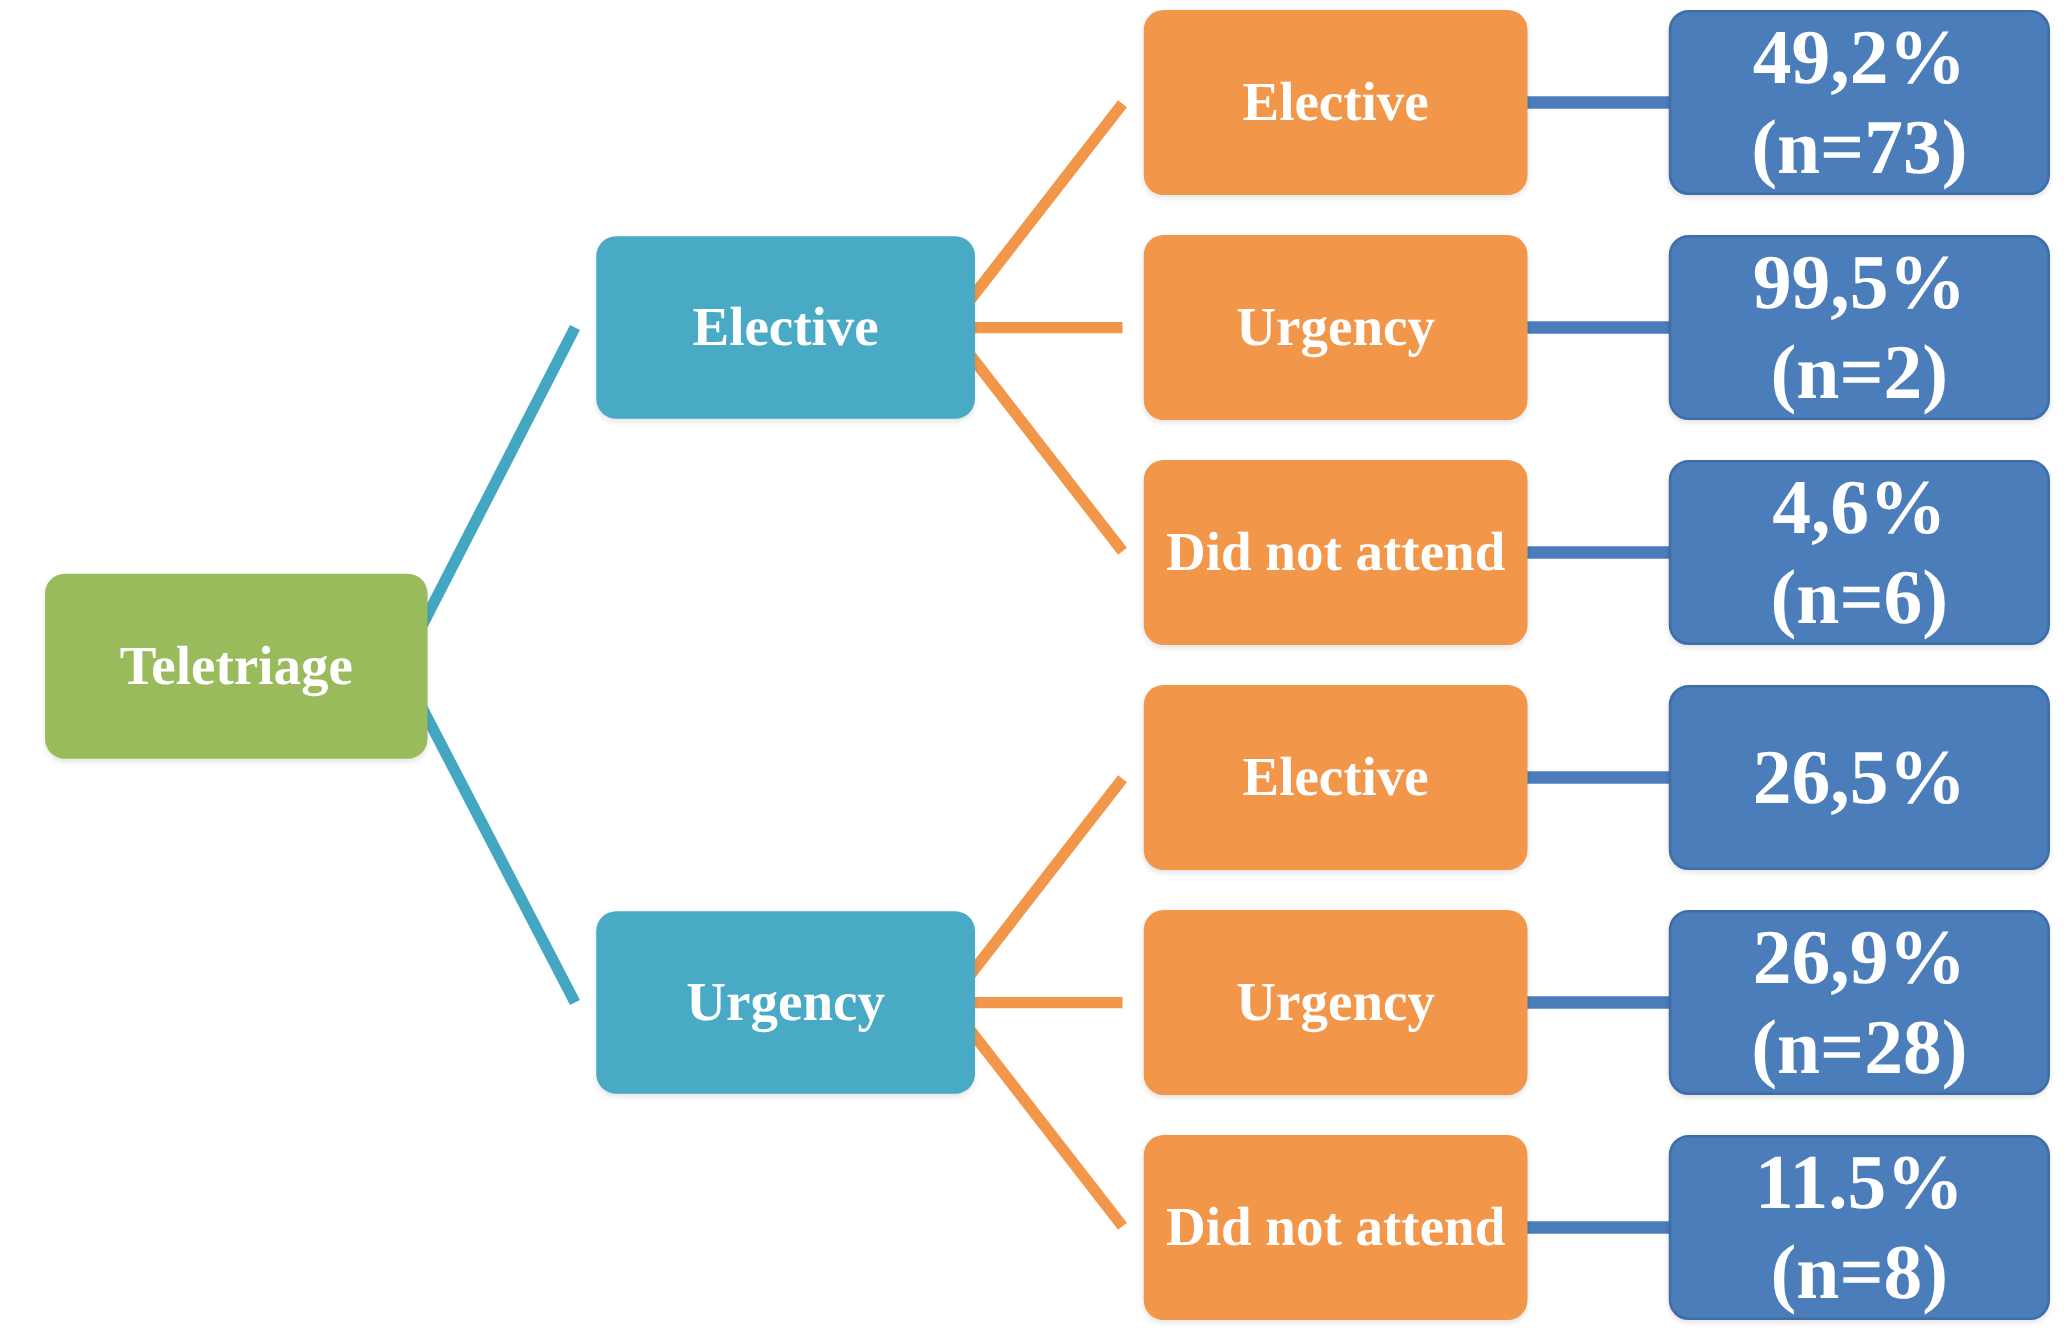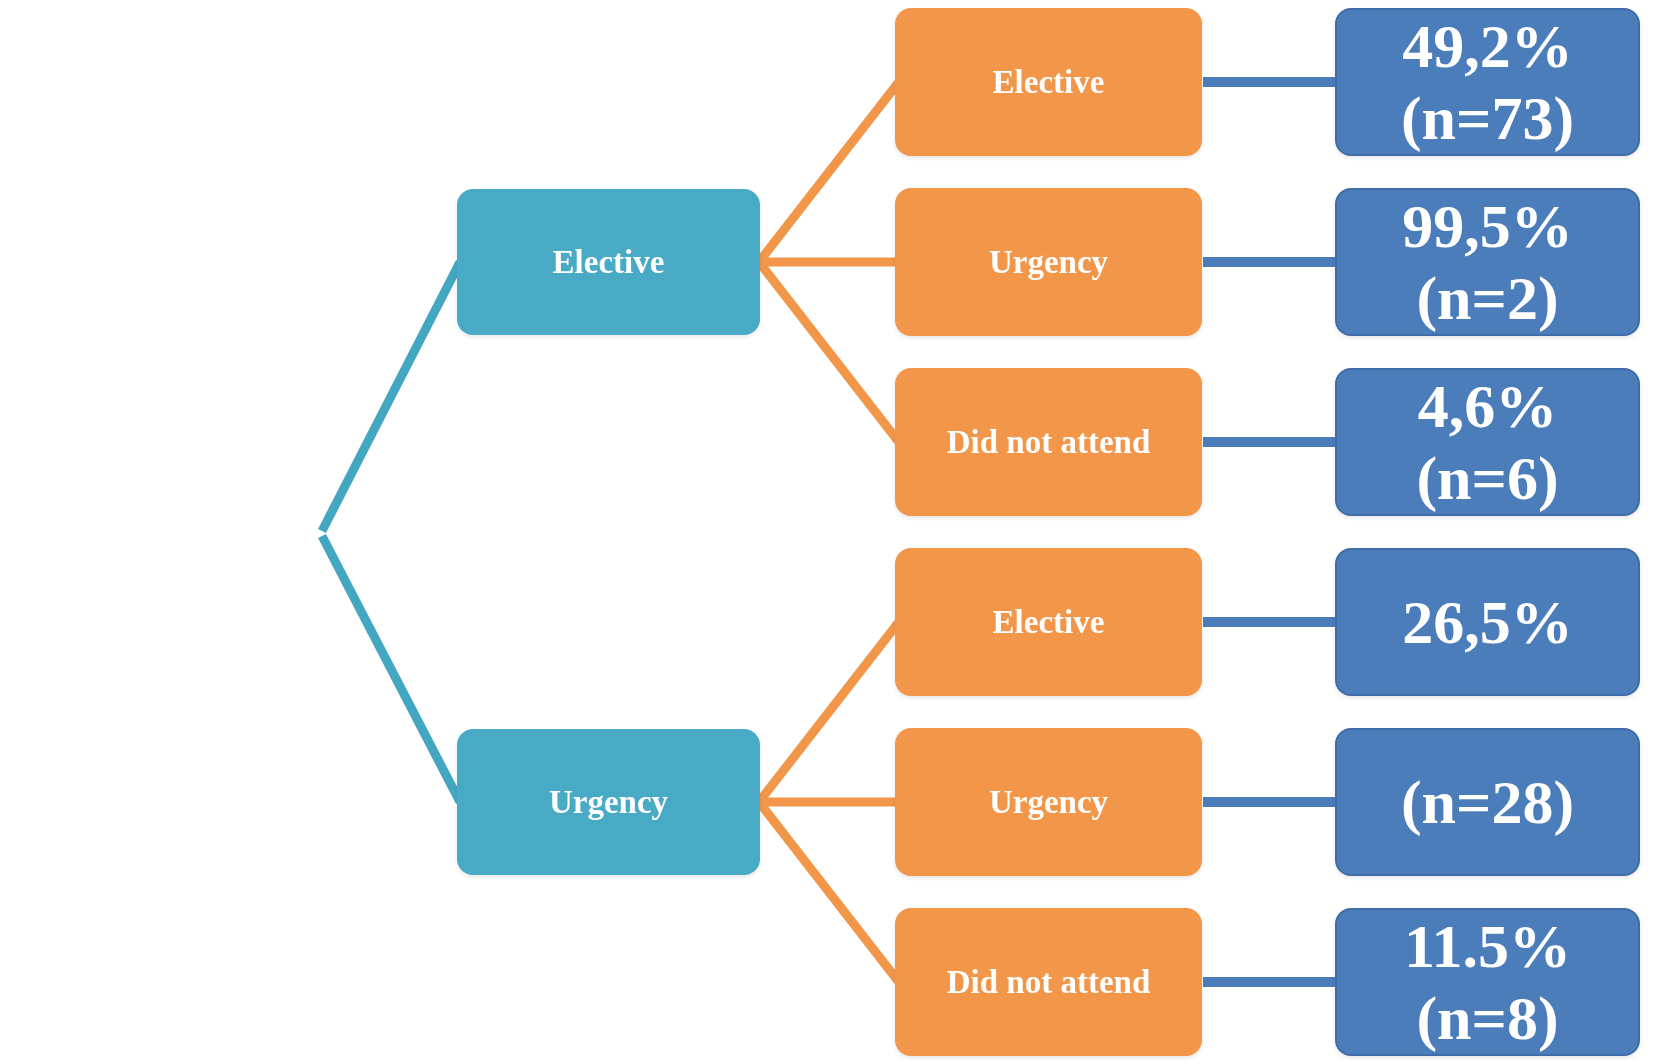--- a/index.html
+++ b/index.html
@@ -32,21 +32,21 @@
     align-items: center;
     justify-content: center;
     text-align: center;
     color: #ffffff;
     font-weight: bold;
     border-radius: 16px;
     box-sizing: border-box;
     box-shadow: 0 2px 4px rgba(0,0,0,0.10);
     padding: 0 16px;
   }
-  .node.label { font-size: 33px; line-height: 1.22; }
+  .node.label { font-size: 44px; line-height: 1.22; margin-left: 20px; }
   .node.root   { background: var(--c-root, #99bb5c);  left: 16px;  top: 459px; width: 306px; height: 148px; }
   .node.branch { background: var(--c-branch, #48aac4); left: 457px; top: 0;     width: 303px; height: 146px; }
   .node.branch.b0 { top: 189px; }
   .node.branch.b1 { top: 729px; }
   .node.leaf   { background: var(--c-leaf, #f2964a);  left: 895px; width: 307px; height: 148px; }
   .node.stat   {
     background: var(--c-stat, #4a7dba);
     border: 2px solid var(--c-statBorder, #3e6da8);
     left: 1335px; width: 305px; height: 148px;
     font-size: 62px; line-height: 72px;
@@ -79,20 +79,21 @@
     <line class="line-leaf" x1="759" y1="802" x2="898" y2="981"></line>
 
     <line class="line-stat" x1="1203" y1="82" x2="1337" y2="82"></line>
     <line class="line-stat" x1="1203" y1="262" x2="1337" y2="262"></line>
     <line class="line-stat" x1="1203" y1="442" x2="1337" y2="442"></line>
     <line class="line-stat" x1="1203" y1="622" x2="1337" y2="622"></line>
     <line class="line-stat" x1="1203" y1="802" x2="1337" y2="802"></line>
     <line class="line-stat" x1="1203" y1="982" x2="1337" y2="982"></line>
   </svg>
 
+  <div class="node label root">Teletriage</div>
 
   <div class="node label branch b0">Elective</div>
   <div class="node label branch b1">Urgency</div>
 
   <div class="node label leaf row0">Elective</div>
   <div class="node label leaf row1">Urgency</div>
   <div class="node label leaf row2">Did not attend</div>
 
   <div class="node label leaf row3">Elective</div>
   <div class="node label leaf row4">Urgency</div>
@@ -107,20 +108,21 @@
     <span>(n=2)</span>
   </div>
   <div class="node stat row2">
     <span>4,6%</span>
     <span>(n=6)</span>
   </div>
   <div class="node stat row3">
     <span>26,5%</span>
   </div>
   <div class="node stat row4">
+    <span>26,9%</span>
     <span>(n=28)</span>
   </div>
   <div class="node stat row5">
     <span>11.5%</span>
     <span>(n=8)</span>
   </div>
 
 </div>
 
 </body></html>

